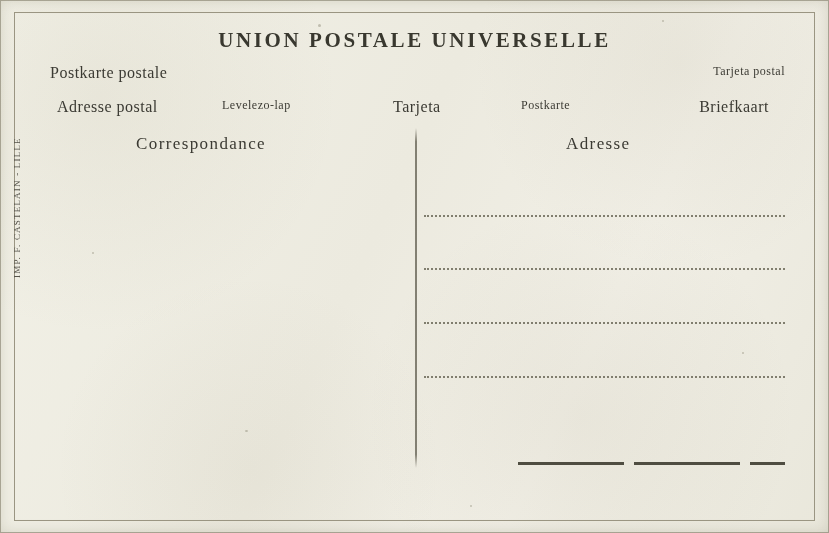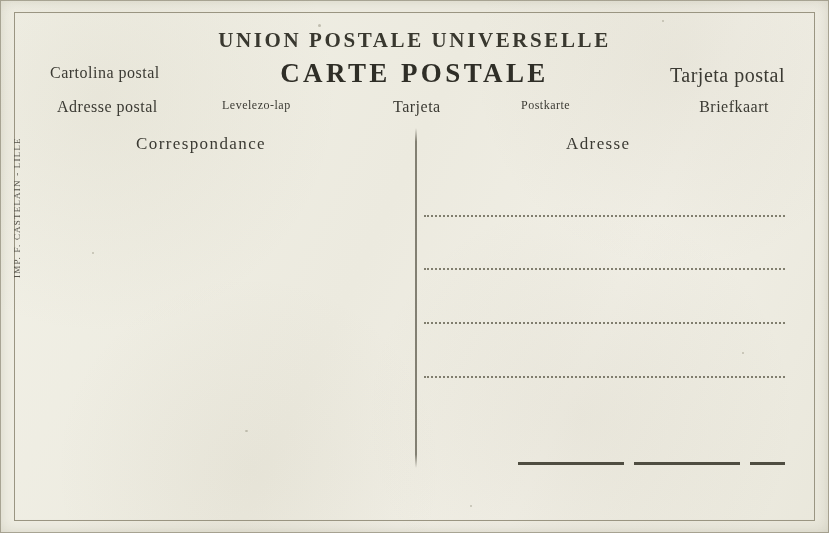--- a/index.html
+++ b/index.html
@@ -76,21 +76,21 @@
     left: 0; right: 0;
     top: 58px;
     text-align: center;
     font-size: 27px;
     font-weight: bold;
     letter-spacing: 3.4px;
     color: #2f2e27;
   }
 
   #lang-cartolina { left: 50px;  top: 64px; font-size: 16px; }
-  #lang-tarjeta   { right: 44px; top: 64px; font-size: 20px; }
+  #lang-tarjeta   { right: 44px; top: 64px; font-size: 12px; }
 
   #lang-bilhete   { left: 57px;  top: 98px; font-size: 16px; }
   #lang-levelezo  { left: 222px; top: 98px; font-size: 12px; }
   #lang-poscard   { left: 393px; top: 98px; font-size: 16px; }
   #lang-postkarte { left: 521px; top: 98px; font-size: 12px; }
   #lang-briefkaart{ right: 60px; top: 98px; font-size: 16px; }
 
   #hdr-correspondance {
     left: 136px; top: 134px;
     font-size: 17px;
@@ -171,23 +171,22 @@
   <div class="speck" style="left:92px; top:252px; width:2px; height:2px;"></div>
   <div class="speck" style="left:245px; top:430px; width:3px; height:2px;"></div>
   <div class="speck" style="left:742px; top:352px; width:2px; height:2px;"></div>
   <div class="speck" style="left:470px; top:505px; width:2px; height:2px;"></div>
 
   <div id="card-edge"></div>
   <div id="inner-frame"></div>
 
   <div class="txt" id="title-upu">UNION POSTALE UNIVERSELLE</div>
 
-  <div class="txt" id="title-carte">CARTE POSTALE</div>
-
-  <div class="txt" id="lang-cartolina">Cartolina postal</div>
+
+  <div class="txt" id="lang-cartolina">Postkarte postale</div>
 
   <div class="txt" id="lang-tarjeta">Tarjeta postal</div>
 
   <div class="txt" id="lang-bilhete">Adresse postal</div>
 
   <div class="txt" id="lang-levelezo">Levelezo-lap</div>
 
   <div class="txt" id="lang-poscard">Tarjeta</div>
 
   <div class="txt" id="lang-postkarte">Postkarte</div>

